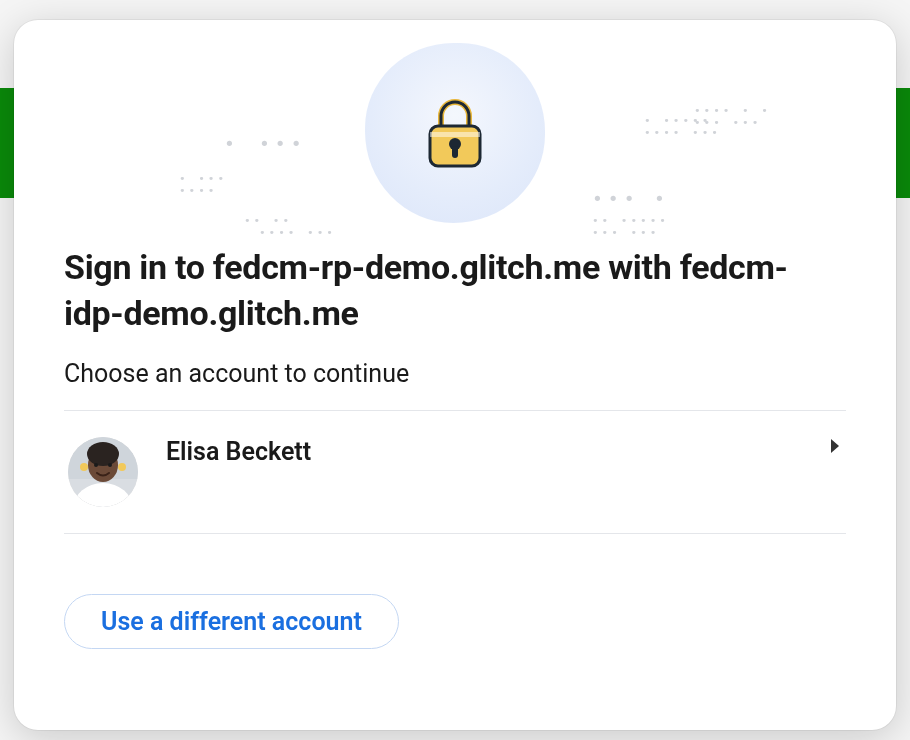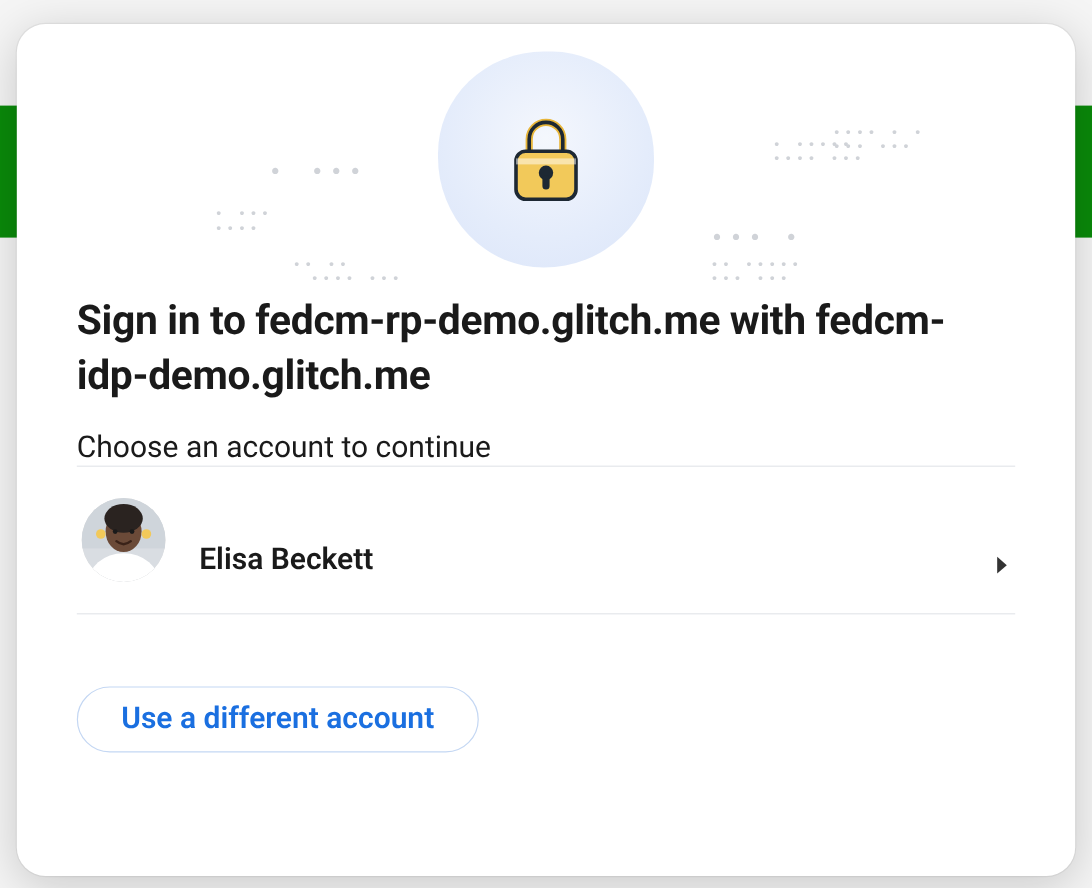--- a/index.html
+++ b/index.html
@@ -96,29 +96,30 @@
       font-weight: 700;
       color: #1a1a1a;
       line-height: 1.35;
       margin-bottom: 22px;
       letter-spacing: -0.3px;
     }
     .subtitle {
       font-size: 25px;
       color: #1a1a1a;
       font-weight: 400;
+      margin-bottom: 22px;
     }
     .divider {
       height: 1px;
       background: #e4e6ea;
       width: 100%;
     }
     .account-row {
       display: flex;
-      align-items: flex-end;
+      align-items: flex-start;
       padding: 26px 4px;
       cursor: pointer;
     }
     .avatar {
       width: 70px;
       height: 70px;
       border-radius: 50%;
       margin-right: 28px;
       flex-shrink: 0;
       background: #e0e0e0;

